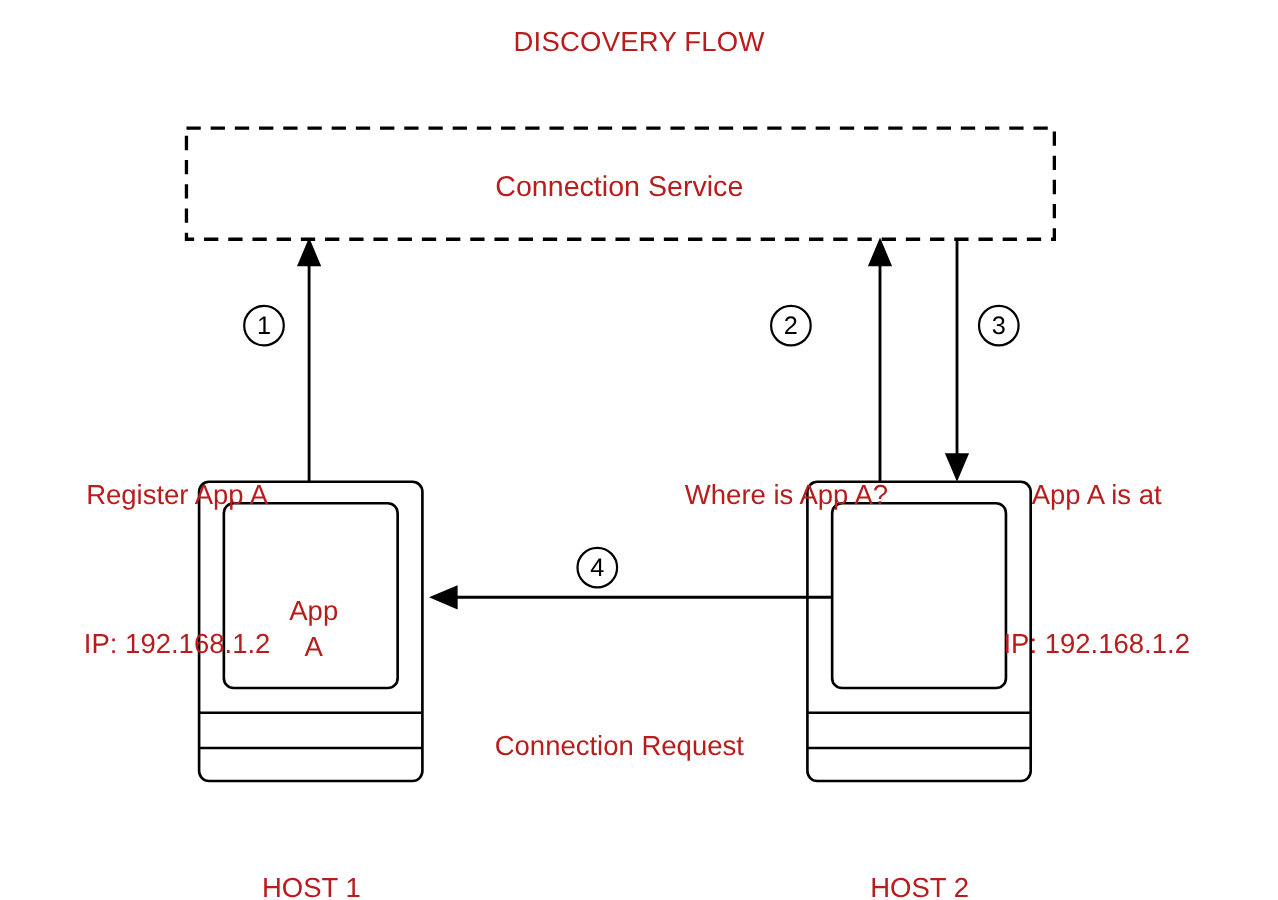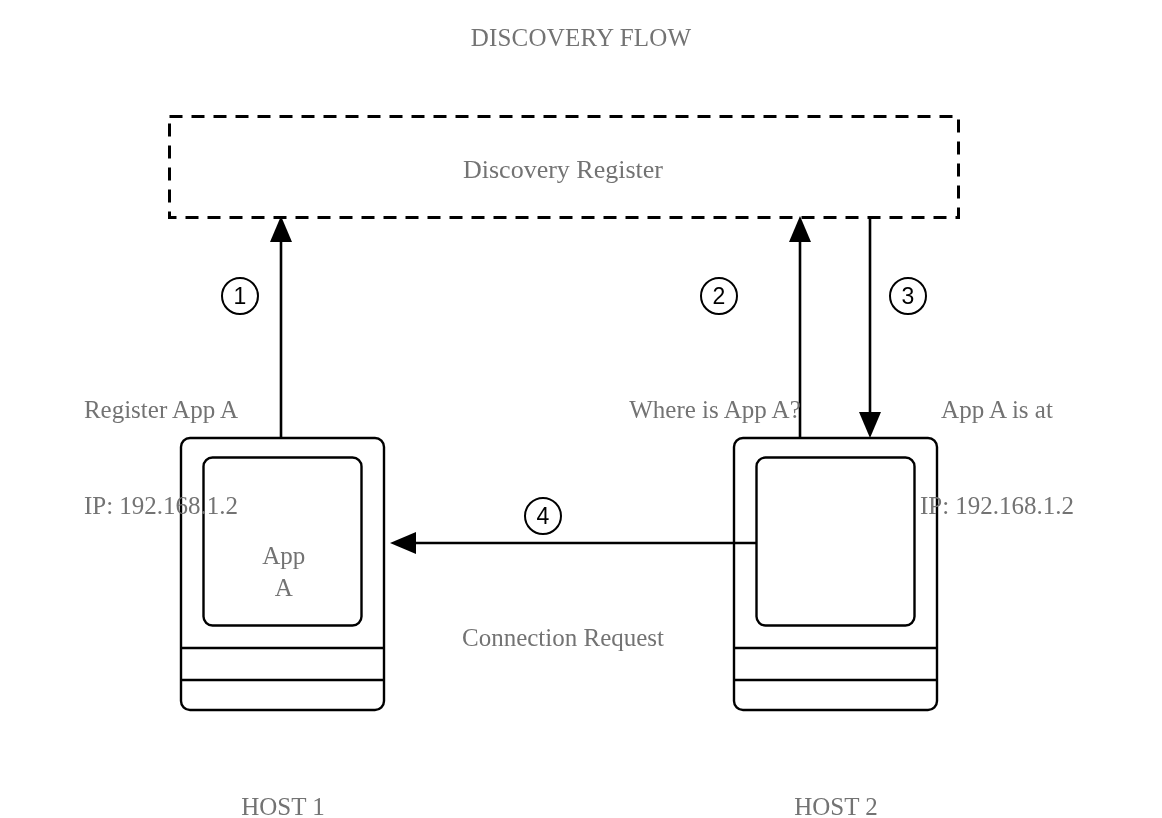--- a/index.html
+++ b/index.html
@@ -19,23 +19,22 @@
   #diagram-svg {
     position: absolute;
     left: 0;
     top: 0;
     width: 1162px;
     height: 818px;
   }
   .txt {
     position: absolute;
     white-space: pre;
-    color: #737373;
+    color: #b91c1c;
     line-height: 1.28;
-    font-family: Liberation Serif, serif;
   }
   .title {
     font-size: 25px;
     letter-spacing: 0.2px;
     text-align: center;
     width: 1162px;
     left: 0;
     top: 22px;
   }
   .svc-label {
@@ -44,20 +43,21 @@
     width: 790px;
     left: 168px;
     top: 153px;
   }
   .step-text {
     font-size: 25px;
     text-align: center;
   }
   .step-text .line {
     display: block;
+    margin-top: 40px;
   }
   .circ-num {
     position: absolute;
     width: 38px;
     height: 38px;
     border: 2px solid #000;
     border-radius: 50%;
     box-sizing: border-box;
     font-size: 23px;
     line-height: 34px;
@@ -102,21 +102,21 @@
 
     <path d="M870 218 L870 422" stroke="#000000" stroke-width="2.6" fill="none"></path>
     <polygon points="870,438 859,412 881,412" fill="#000000"></polygon>
 
     <path d="M756 543 L406 543" stroke="#000000" stroke-width="2.6" fill="none"></path>
     <polygon points="390,543 416,532 416,554" fill="#000000"></polygon>
   </svg>
 
   <div class="txt title">DISCOVERY FLOW</div>
 
-  <div class="txt svc-label">Discovery Register</div>
+  <div class="txt svc-label">Connection Service</div>
 
   <div class="circ-num" style="left:221px; top:277px;">1</div>
   <div class="txt step-text" style="left:41px; top:330px; width:240px;">
     <span class="line">Register App A</span>
     <span class="line">IP: 192.168.1.2</span>
   </div>
 
   <div class="circ-num" style="left:700px; top:277px;">2</div>
   <div class="txt step-text" style="left:545px; top:330px; width:340px;">
     <span class="line">Where is App A?</span>

